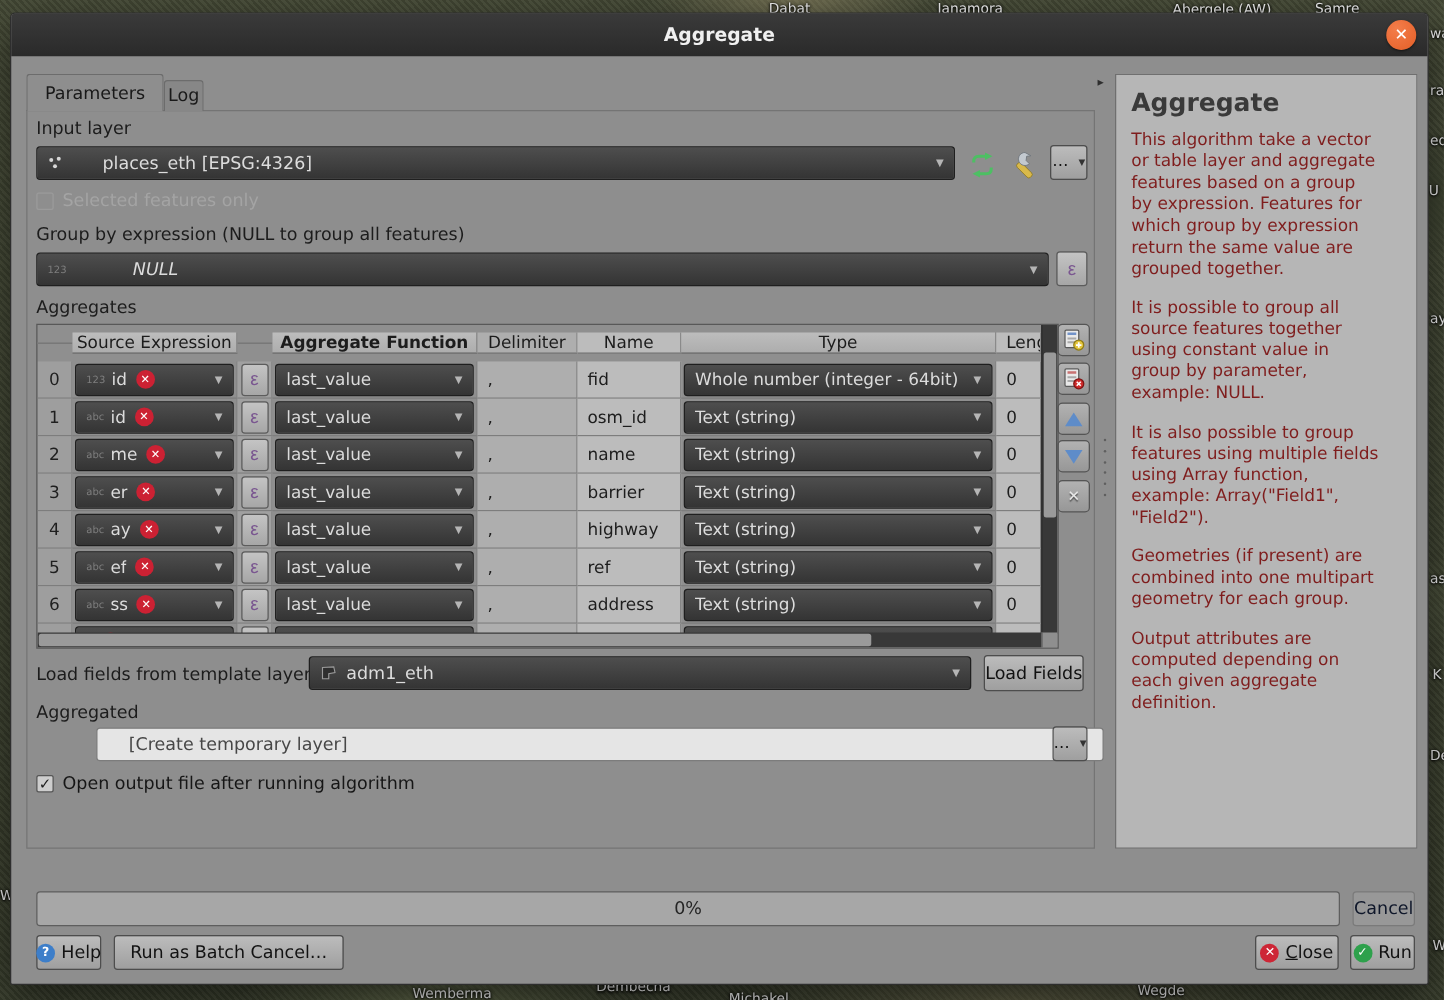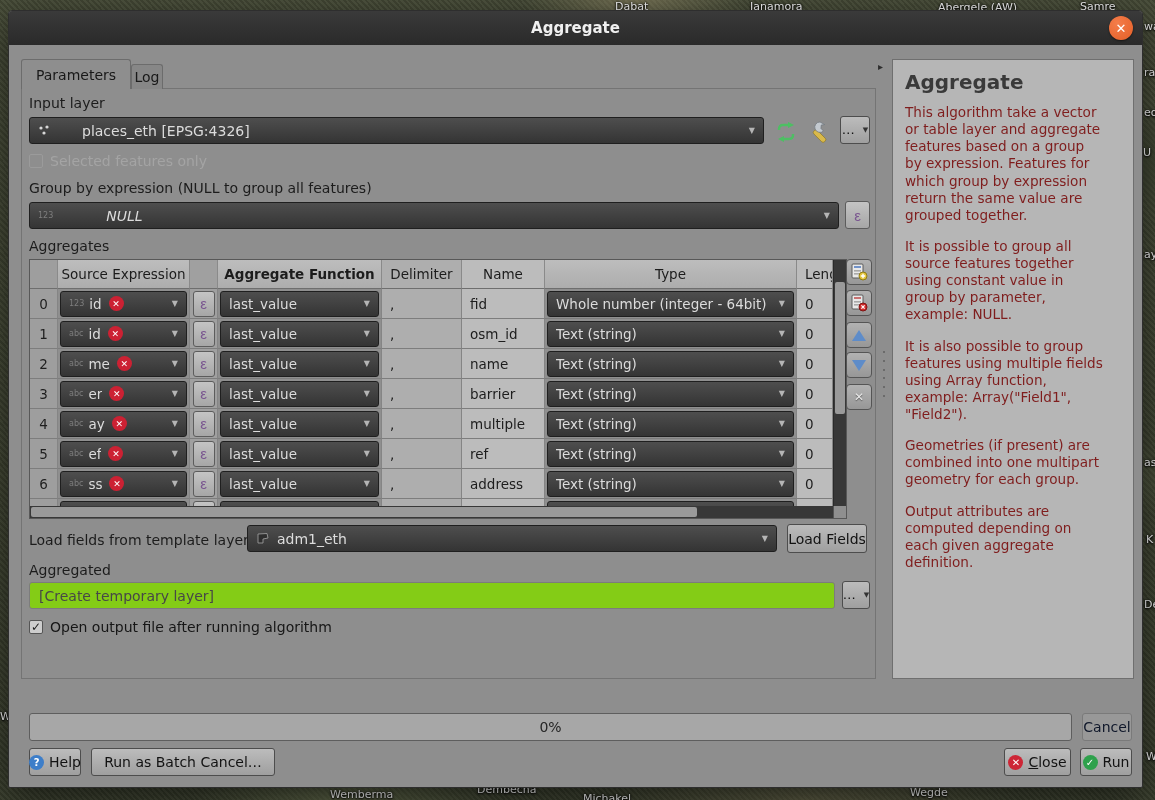--- a/index.html
+++ b/index.html
@@ -65,21 +65,21 @@
   .eps{box-sizing:border-box;background:linear-gradient(#c4c4c4,#a6a6a6);border:1px solid #5c5c5c;border-radius:3px;
        color:#7a5690;font-size:15px;display:flex;align-items:center;justify-content:center;padding:0;}
 
   .xbadge{width:15px;height:15px;border-radius:50%;background:#cc2133;color:#fff;font-size:9px;font-weight:bold;
           display:inline-flex;align-items:center;justify-content:center;margin-left:7px;flex:0 0 auto;}
 
   
   .agg-table{position:absolute;left:20px;top:248px;width:818px;height:260px;box-sizing:border-box;
              border:1px solid #585858;background:#8f8f8f;overflow:hidden;}
   .thead,.trow{display:flex;}
-  .thead{height:29px;}
+  .thead{height:29px;align-items:center;}
   .trow{height:30px;}
   .c{box-sizing:border-box;border-right:1px solid #858585;border-bottom:1px solid #7d7d7d;position:relative;
      display:flex;align-items:center;overflow:hidden;}
   .th{background:linear-gradient(#bdbdbd,#adadad);font-size:13.5px;color:#1c1c1c;justify-content:center;
       border-right:1px solid #8a8a8a;border-bottom:1px solid #6e6e6e;}
   .c0{width:28px;flex:0 0 28px;background:#9e9e9e;justify-content:center;font-size:13.5px;color:#1f1f1f;}
   .c1{width:132px;flex:0 0 132px;}
   .c2{width:28px;flex:0 0 28px;justify-content:center;background:#a0a0a0;}
   .c3{width:164px;flex:0 0 164px;}
   .c4{width:80px;flex:0 0 80px;background:#aeaeae;}
@@ -107,36 +107,36 @@
             align-items:center;justify-content:space-between;cursor:col-resize;}
   .splitter i{width:2px;height:2px;border-radius:50%;background:#5f5f5f;display:block;}
   .collapse-arrow{position:absolute;left:869px;top:50px;font-size:10px;color:#2e2e2e;cursor:pointer;}
 
   
   .help-panel{position:absolute;left:883px;top:48px;width:242px;height:620px;box-sizing:border-box;
               background:#b6b6b6;border:1px solid #6f6f6f;padding:8px 12px 8px 12px;overflow:hidden;}
   .help-title{font-size:20px;font-weight:bold;color:#3a3a3a;margin:2px 0 10px 0;}
   .help-panel p{font-size:13.6px;line-height:1.26;color:#7f1d1d;margin:0 18px 14px 0;}
 
-  .out-field{position:absolute;box-sizing:border-box;background:#84cc16;border:1px solid #7c7c7c;border-radius:3px;
-             display:flex;align-items:center;padding:0 9px;font-size:14px;color:#474747;}
+  .out-field{position:absolute;box-sizing:border-box;background:#e5e5e5;border:1px solid #7c7c7c;border-radius:3px;
+             display:flex;align-items:center;padding:0 25px;font-size:14px;color:#474747;margin-left:48px;}
   .progress{position:absolute;left:20px;top:702px;width:1043px;height:28px;box-sizing:border-box;background:#a7a7a7;
             border:1px solid #5e5e5e;border-radius:3px;display:flex;align-items:center;justify-content:center;
             font-size:14px;color:#252525;}
   .dots-label{letter-spacing:1px;font-size:13px;line-height:10px;}
   .mini-arrow{font-size:7px;color:#333;margin-left:2px;}
 </style>
 </head>
 <body>
 
 <div id="map-labels">
     <span class="map-label" style="left: 615px; top: 0px;">Dabat</span>
     <span class="map-label" style="left: 750px; top: 0px;">Janamora</span>
     <span class="map-label" style="left: 938px; top: 1px;">Abergele (AW)</span>
-    <span class="map-label" style="left: 1052px; top: 0px; margin-left: 28px;">Samre</span>
+    <span class="map-label" style="left: 1052px; top: 0px;">Samre</span>
     <span class="map-label" style="left: 1144px; top: 20px;">wa</span>
     <span class="map-label" style="left: 1144px; top: 66px;">ra</span>
     <span class="map-label" style="left: 1144px; top: 106px;">eq</span>
     <span class="map-label" style="left: 1143px; top: 146px;">U</span>
     <span class="map-label" style="left: 1144px; top: 248px;">ay</span>
     <span class="map-label" style="left: 1144px; top: 456px;">as</span>
     <span class="map-label" style="left: 1146px; top: 533px;">K</span>
     <span class="map-label" style="left: 1144px; top: 598px;">De</span>
     <span class="map-label" style="left: 1146px; top: 750px;">W</span>
     <span class="map-label" style="left: 0px; top: 710px;">W</span>
@@ -391,21 +391,21 @@
     <div class="c c3">
       <div class="combo-dark cell-combo">
         <span>last_value</span>
         <span class="combo-arrow">▼</span>
       </div>
     </div>
     <div class="c c4 lightcell">
             <span>,</span>
           </div>
     <div class="c c5 lightcell">
-            <span>multiple</span>
+            <span>highway</span>
           </div>
     <div class="c c6">
       <div class="combo-dark cell-combo">
         <span style="overflow:hidden;">Text (string)</span>
         <span class="combo-arrow">▼</span>
       </div>
     </div>
     <div class="c c7 lightcell">
             <span>0</span>
           </div>

